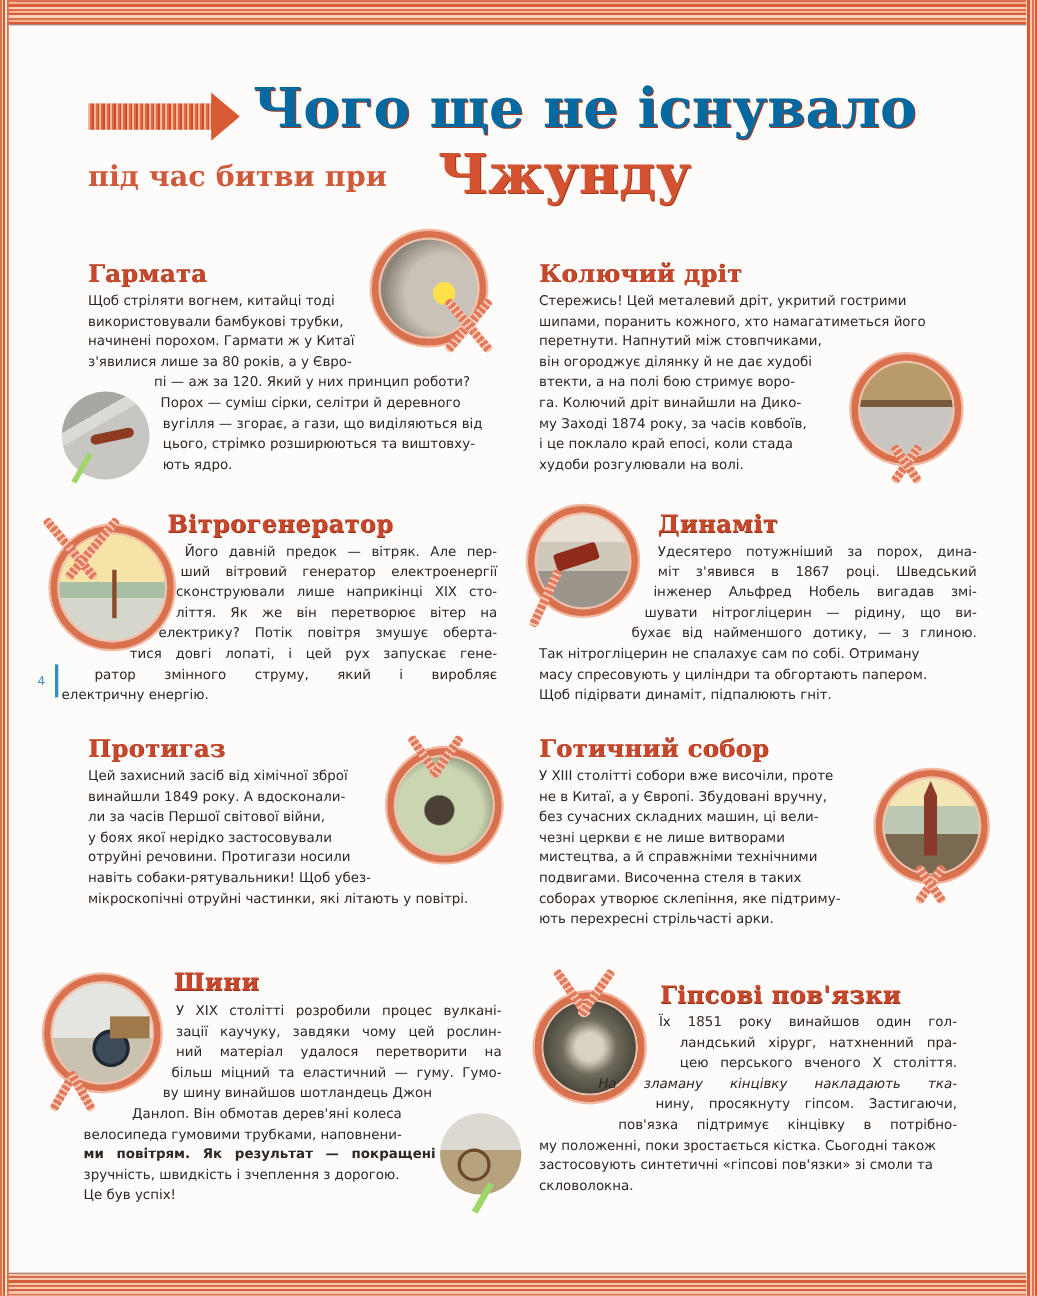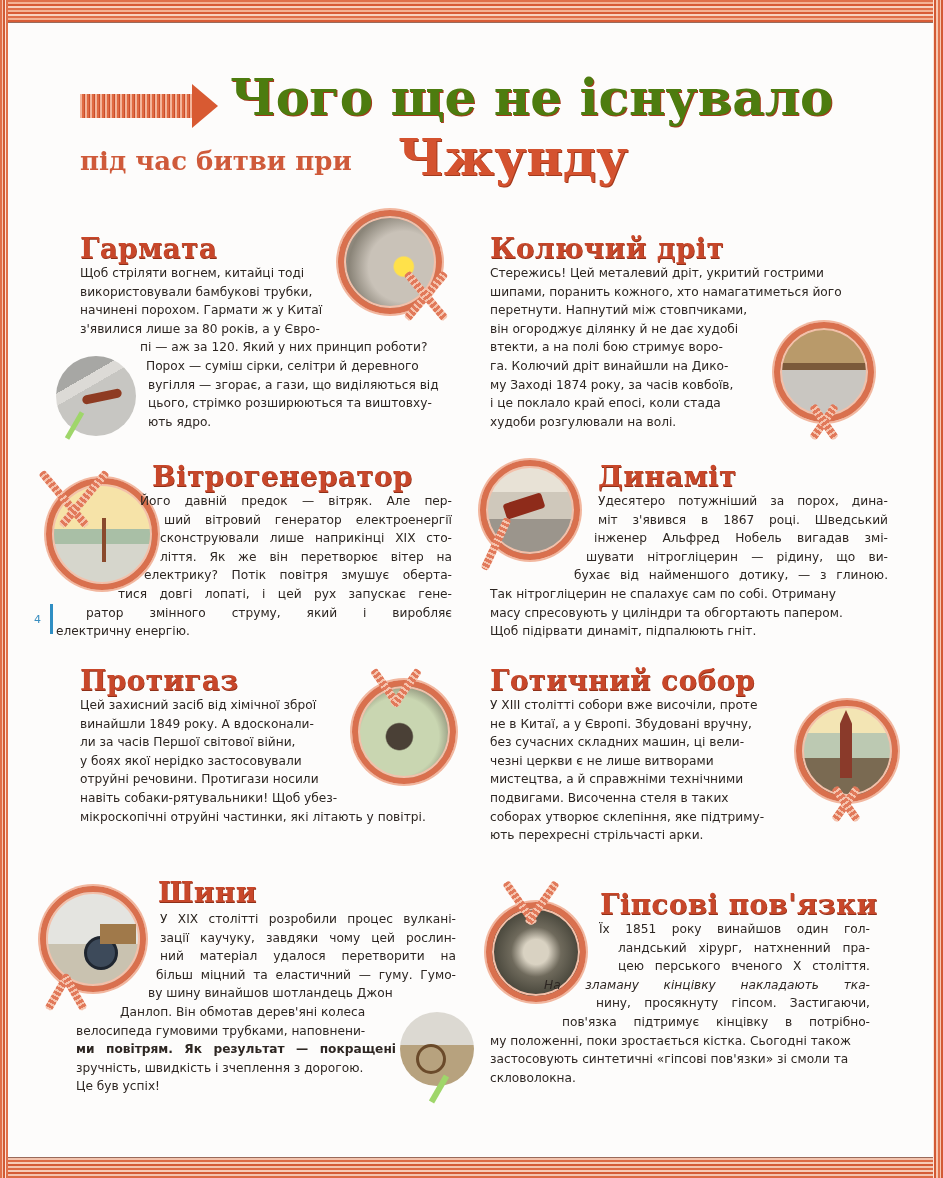--- a/index.html
+++ b/index.html
@@ -19,30 +19,30 @@
     background:repeating-linear-gradient(90deg,#fbe3d8 0 1px,#d25a34 1px 3px,#f6c7b2 3px 5px,#e0704a 5px 7px,#f6c7b2 7px 8px,#d25a34 8px 10px);}
 
   
   .title-wrap{position:absolute;left:80px;top:74px;width:780px;height:120px;}
   .arrow{position:absolute;left:0;top:10px;width:140px;height:44px;}
   .arrow .shaft{position:absolute;left:0;top:10px;width:116px;height:24px;
     background:repeating-linear-gradient(90deg,#f3b49a 0 2px,#e06a42 2px 4px,#c94e2c 4px 5px);}
   .arrow .head{position:absolute;left:112px;top:0;width:0;height:0;
     border-top:22px solid transparent;border-bottom:22px solid transparent;border-left:26px solid #d85a32;}
   .title-l1{position:absolute;left:150px;top:-6px;font-family:"DejaVu Serif",serif;font-weight:bold;
-    font-size:50px;color:#4d7c0f;letter-spacing:0px;white-space:nowrap;
+    font-size:50px;color:#0369a1;letter-spacing:0px;white-space:nowrap;
     text-shadow:1px 1px 0 #a53a1d;}
   .title-l2a{position:absolute;left:0;top:72px;font-family:"DejaVu Serif",serif;font-weight:bold;
     font-size:26px;color:#cf5a3a;white-space:nowrap;}
   .title-l2b{position:absolute;left:318px;top:54px;font-family:"DejaVu Serif",serif;font-weight:bold;
     font-size:50px;color:#d4522f;white-space:nowrap;text-shadow:1px 1px 0 #a53a1d;}
 
   
   .sec{position:absolute;}
-  .sec h2{margin:0;font-family:"DejaVu Serif",serif;font-weight:bold;font-size:28px;color:#c8472a;
+  .sec h2{margin:0;font-family:"DejaVu Serif",serif;font-weight:bold;font-size:22px;color:#c8472a;
     letter-spacing:0.3px;line-height:26px;white-space:nowrap;text-shadow:0.5px 0.5px 0 #8f2f18;}
   .sec p{margin:0;font-size:12.2px;line-height:18.6px;color:#2d2622;}
   .ln{display:block;white-space:nowrap;}
   .j{text-align:justify;text-align-last:justify;display:block;}
 
   
   .medal{position:absolute;border-radius:50%;overflow:visible;}
   .medal .disc{position:absolute;inset:0;border-radius:50%;border:6px solid #d9704e;
     box-shadow:0 0 0 2px #f2b79f, inset 0 0 0 2px #f3c0aa;}
   .medal .rope{position:absolute;width:8px;height:60px;background:repeating-linear-gradient(180deg,#e1795a 0 3px,#f5c3ad 3px 5px);border-radius:3px;}
@@ -116,21 +116,21 @@
   <div class="disc" style="background:linear-gradient(180deg,#f6e3a8 0 45%,#a9bfa6 45% 60%,#d6d6cc 60%);"></div>
   <div style="position:absolute;left:56px;top:40px;width:4px;height:44px;background:#8a4a2c;"></div>
   <div class="rope" style="left:14px;top:-14px;height:70px;transform:rotate(-40deg);"></div>
   <div class="rope" style="left:34px;top:-14px;height:70px;transform:rotate(40deg);"></div>
 </div>
 <div class="sec" style="left:152px;top:464px;width:300px;">
   <h2>Вітрогенератор</h2>
 </div>
 <div class="sec" style="left:56px;top:492px;width:396px;">
   <p>
-    <span class="ln j" style="margin-left:84px;">Його давній предок — вітряк. Але пер-</span>
+    <span class="ln j" style="margin-left:112px;">Його давній предок — вітряк. Але пер-</span>
     <span class="ln j" style="margin-left:108px;">ший вітровий генератор електроенергії</span>
     <span class="ln j" style="margin-left:104px;">сконструювали лише наприкінці XIX сто-</span>
     <span class="ln j" style="margin-left:104px;">ліття. Як же він перетворює вітер на</span>
     <span class="ln j" style="margin-left:88px;">електрику? Потік повітря змушує оберта-</span>
     <span class="ln j" style="margin-left:62px;">тися довгі лопаті, і цей рух запускає гене-</span>
     <span class="ln j" style="margin-left:30px;">ратор змінного струму, який і виробляє</span>
     <span class="ln">електричну енергію.</span>
   </p>
 </div>
 <div class="page-num">4</div>

